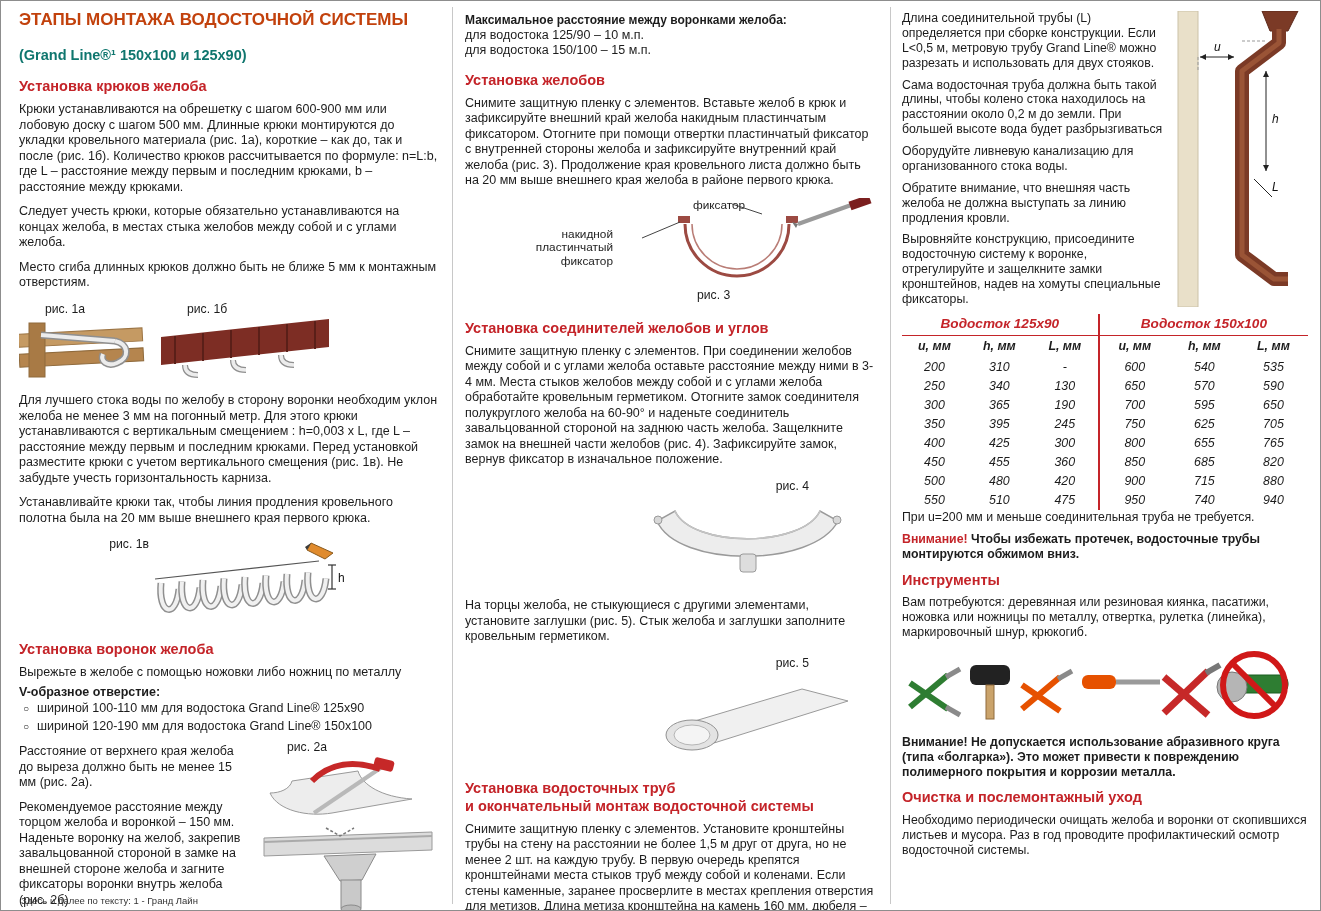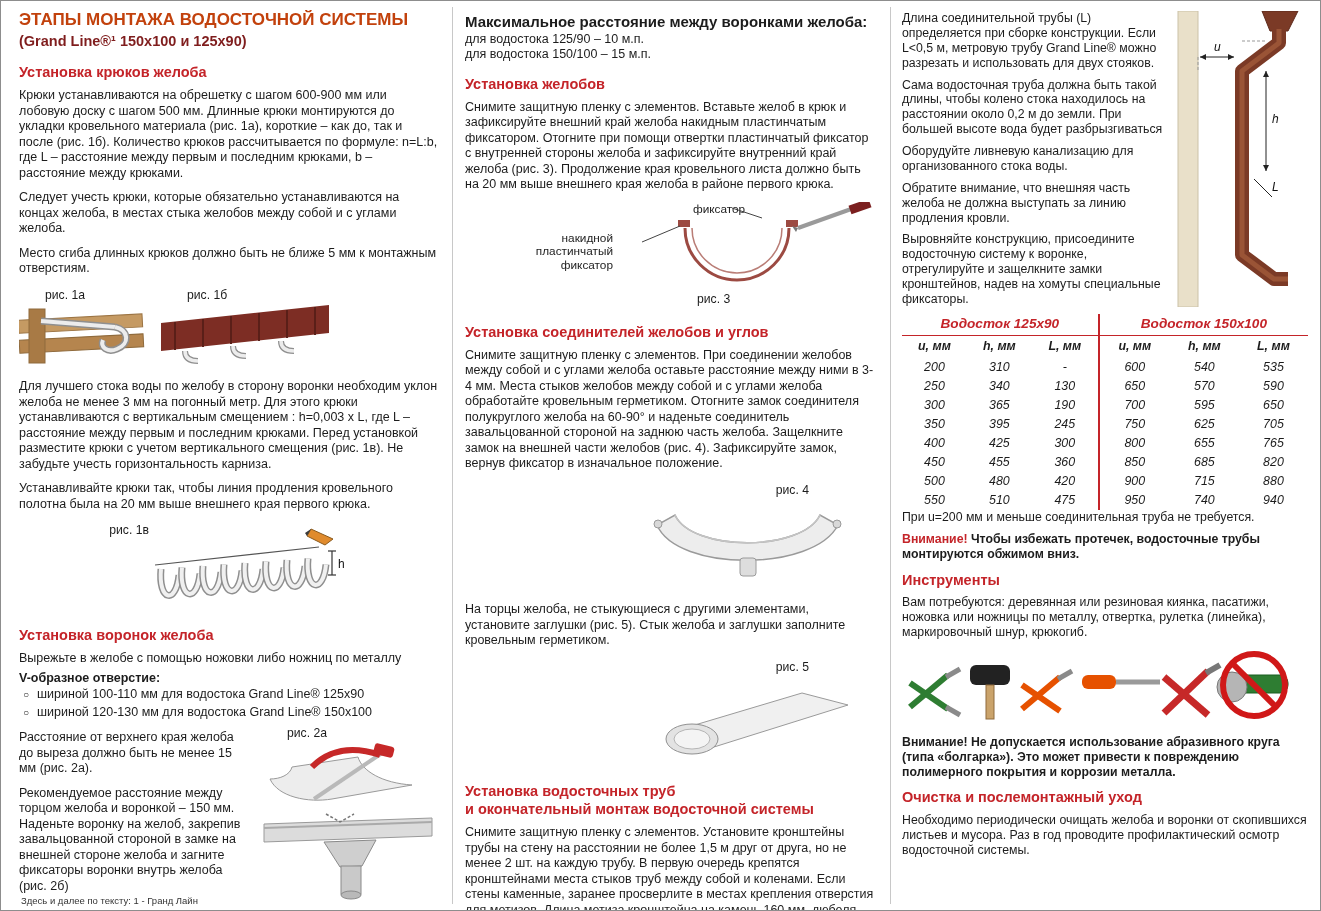--- a/index.html
+++ b/index.html
@@ -9,21 +9,21 @@
           border:1px solid #8d8d8d; overflow:hidden; color:#1c1c1c; }
   .vdiv { position:absolute; top:6px; bottom:6px; width:1px; background:#c8c8c8; }
   .vdiv1 { left:451px; } .vdiv2 { left:889px; }
 
   .col { position:absolute; font-size:12.5px; line-height:1.24; }
   .col1 { left:18px;  width:420px; top:8px;  }
   .col2 { left:464px; width:410px; top:12px; }
   .col3 { left:901px; width:406px; top:10px; font-size:12.3px; line-height:1.21; }
 
   .doc-title { font-size:17px; font-weight:bold; color:#c2410c; }
-  .doc-subtitle { font-size:14.5px; font-weight:bold; margin-top:3px; color:#7f1d1d; }
+  .doc-subtitle { font-size:14.5px; font-weight:bold; margin-top:17px; color:#0f766e; }
   .red-head { color:#c42429; font-size:14.5px; font-weight:bold; margin:13px 0 6px; }
   .red-head.tight { margin-top:10px; }
   p { margin:0 0 9px; }
   .col3 p { margin:0 0 7px; }
   .b { font-weight:bold; }
   .red { color:#c42429; }
 
   .figlabel { font-size:12.2px; margin:2px 0; }
   .figrow { display:flex; gap:14px; margin:4px 0 10px; }
   .figblock { text-align:left; }
@@ -152,21 +152,21 @@
 
     <div class="red-head tight">Установка воронок желоба</div>
     <p style="margin-bottom:4px">Вырежьте в желобе с помощью ножовки либо ножниц по металлу</p>
     <div class="b">V-образное отверстие:</div>
     <div class="bullet">
       <span class="bchar">○</span>
       <span>шириной 100-110 мм для водостока Grand Line® 125x90</span>
     </div>
     <div class="bullet">
       <span class="bchar">○</span>
-      <span>шириной 120-130 мм для водостока Grand Line® 150x100</span>
+      <span>шириной 120-190 мм для водостока Grand Line® 150x100</span>
     </div>
 
     <div class="wrap2">
       <div class="wrap2-left">
         <p style="margin-top:6px">Расстояние от верхнего края желоба до выреза должно быть не менее 15 мм (рис. 2а).</p>
         <p>Рекомендуемое расстояние между торцом желоба и воронкой – 150 мм. Наденьте воронку на желоб, закрепив завальцованной стороной в замке на внешней стороне желоба и загните фиксаторы воронки внутрь желоба (рис. 2б)</p>
       </div>
       <div class="wrap2-right">
         <div class="figlabel">рис. 2а</div>
         <svg width="176" height="64" viewBox="0 0 176 64">
@@ -183,21 +183,21 @@
           <rect x="81" y="54" width="20" height="28" fill="#c9c9c9" stroke="#8a8a8a"></rect>
           <ellipse cx="91" cy="83" rx="10" ry="4" fill="#b9b9b9" stroke="#8a8a8a"></ellipse>
         </svg>
         <div class="figlabel under">рис. 2б</div>
       </div>
     </div>
   </div>
   <div class="footnote">Здесь и далее по тексту: 1 - Гранд Лайн</div>
 
   <div class="col col2">
-    <div class="b" style="font-size:15px">Максимальное расстояние между воронками желоба:</div>
+    <div class="b" style="font-size:12px">Максимальное расстояние между воронками желоба:</div>
     <div>для водостока 125/90 – 10 м.п.</div>
     <div>для водостока 150/100 – 15 м.п.</div>
 
     <div class="red-head">Установка желобов</div>
     <p>Снимите защитную пленку с элементов. Вставьте желоб в крюк и зафиксируйте внешний край желоба накидным пластинчатым фиксатором. Отогните при помощи отвертки пластинчатый фиксатор с внутренней стороны желоба и зафиксируйте внутренний край желоба (рис. 3). Продолжение края кровельного листа должно быть на 20 мм выше внешнего края желоба в районе первого крюка.</p>
 
     <div class="fig3-box">
       <div class="callout1">накидной
 пластинчатый
 фиксатор</div>

